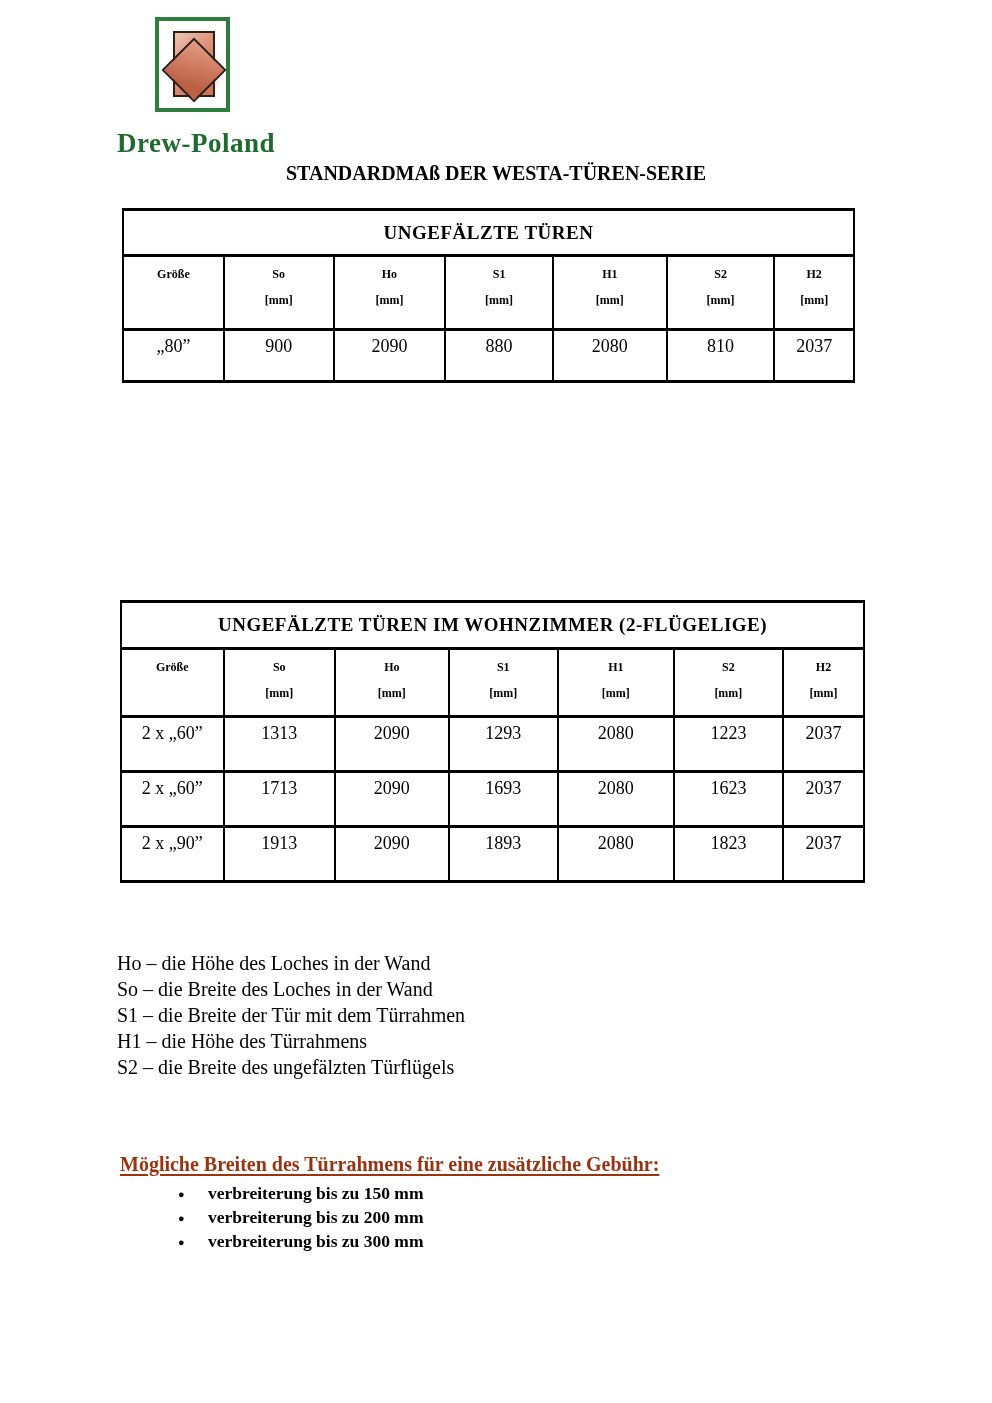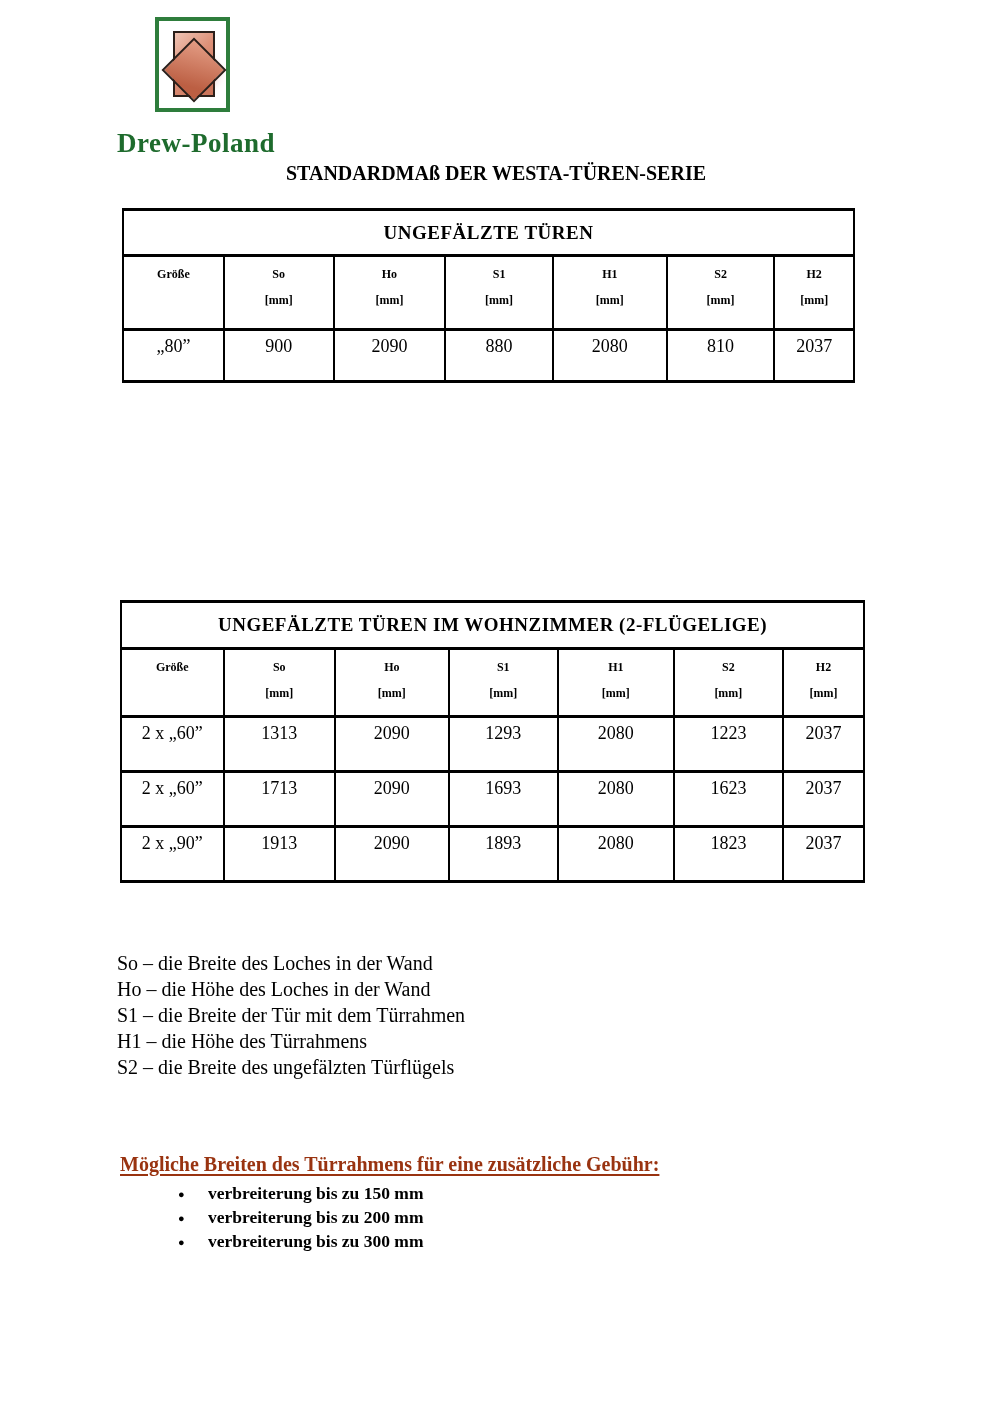--- a/index.html
+++ b/index.html
@@ -159,22 +159,22 @@
         <td>2090</td>
         <td>1893</td>
         <td>2080</td>
         <td>1823</td>
         <td>2037</td>
       </tr>
     </tbody>
   </table>
 
   <div class="legend">
+    <div>Ho – die Höhe des Loches in der Wand</div>
     <div>So – die Breite des Loches in der Wand</div>
-    <div>Ho – die Höhe des Loches in der Wand</div>
     <div>S1 – die Breite der Tür mit dem Türrahmen</div>
     <div>H1 – die Höhe des Türrahmens</div>
     <div>S2 – die Breite des ungefälzten Türflügels</div>
   </div>
 
   <div class="fee-heading">Mögliche Breiten des Türrahmens für eine zusätzliche Gebühr:</div>
   <ul class="fee-list">
     <li>
       <span class="bullet">●</span>
       <span>verbreiterung bis zu 150 mm</span>

